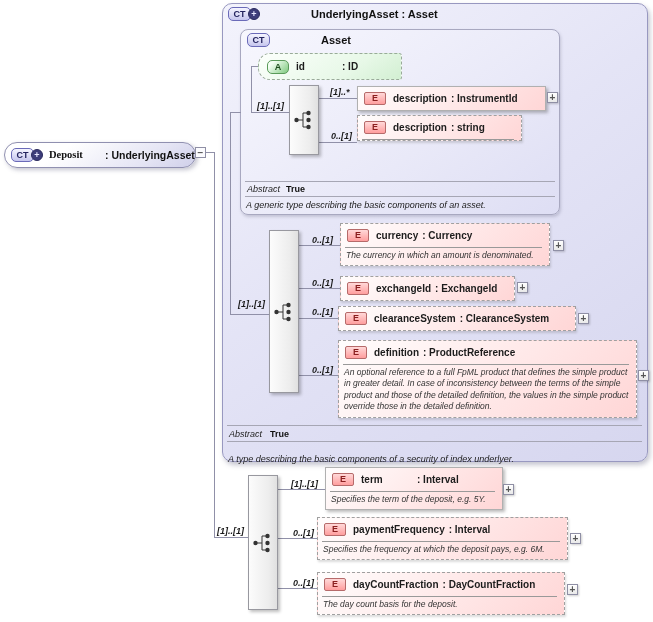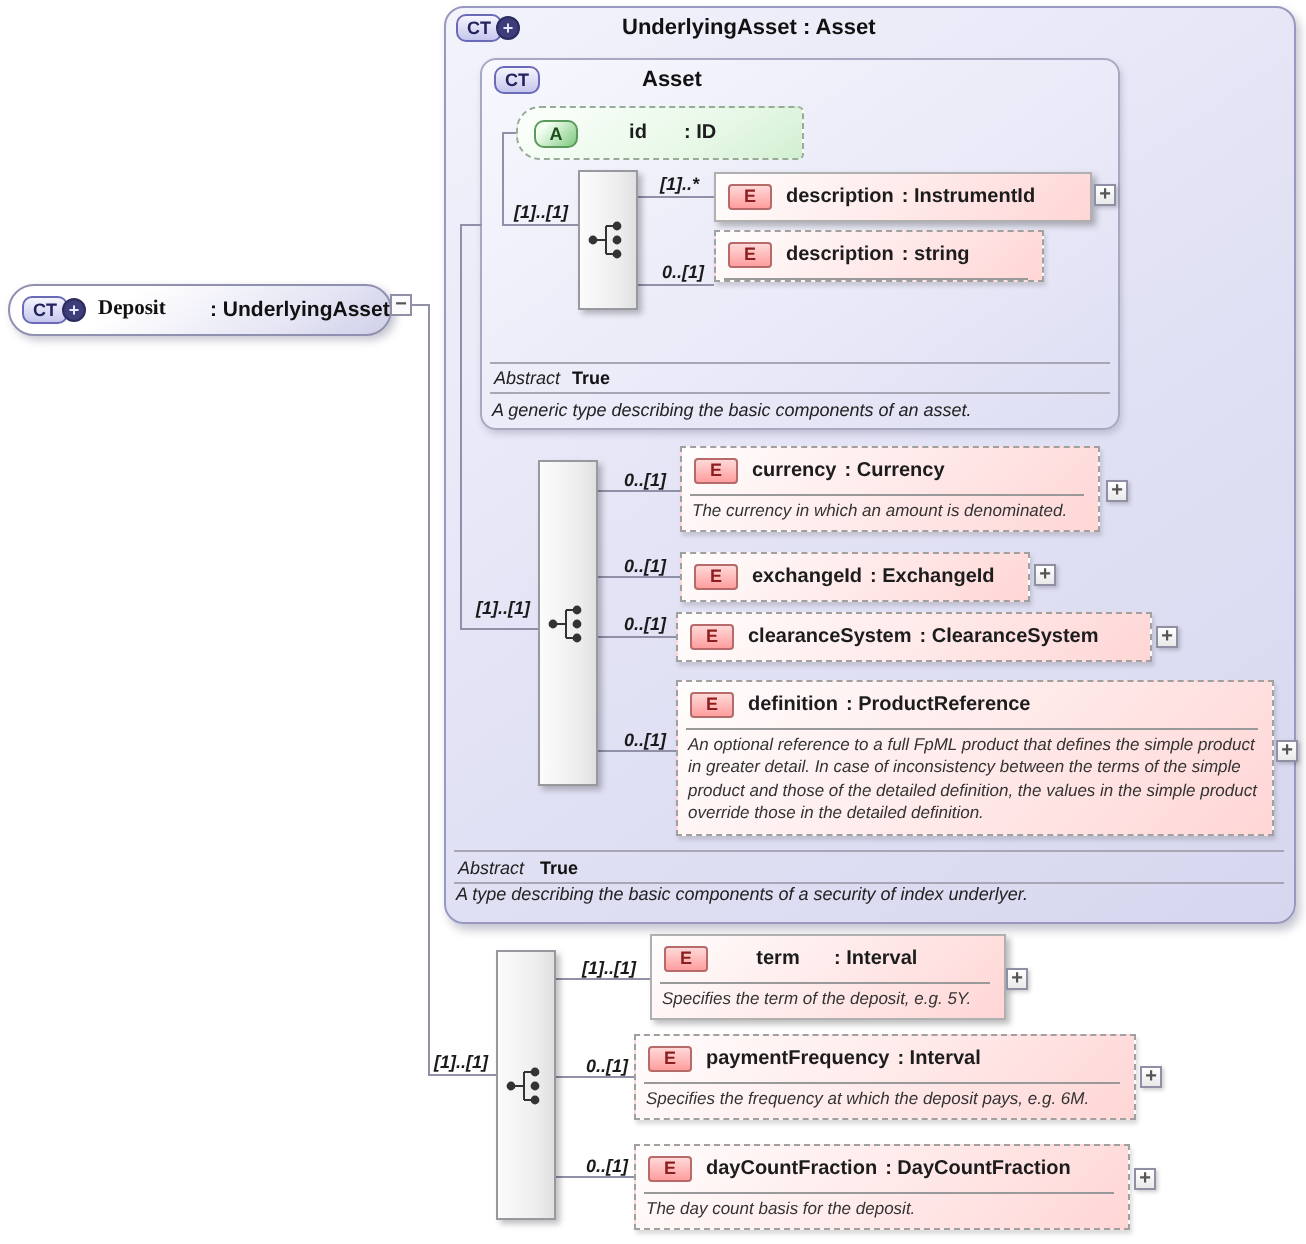--- a/index.html
+++ b/index.html
@@ -58,21 +58,21 @@
 
   
   .node-el{
     position:absolute;display:flex;flex-direction:column;
     border:1px solid #b0b0b0;
     background:linear-gradient(135deg,#fffdfd 0%,#ffecec 45%,#ffd6d6 100%);
     box-shadow:2px 2px 3px rgba(60,60,60,.35);
   }
   .node-el.dashed{border:1px dashed #a0a0a0;box-shadow:1px 2px 2px rgba(60,60,60,.18);}
   .el-title-row{display:flex;align-items:center;gap:7px;padding:0 6px;height:23px;flex:none;}
-  .el-title{font-weight:bold;font-size:10px;color:#1c1c1c;display:flex;white-space:nowrap;text-align:center;}
+  .el-title{font-weight:bold;font-size:10px;color:#1c1c1c;display:flex;white-space:nowrap;}
   .el-name{margin-right:4px;}
   .tab46 .el-name{min-width:46px;margin-right:0;}
   .tab56 .el-name{min-width:56px;margin-right:0;}
   .el-sep{height:1px;background:#999;margin:0 7px 0 4px;flex:none;}
   .el-anno{
     font-style:italic;font-size:8.5px;color:#333;line-height:1.35;
     padding:2px 6px 4px 5px;white-space:pre;
   }
   .el-anno.wrap{white-space:normal;}
 
@@ -267,21 +267,21 @@
       </span>
     </div>
     <div class="el-sep"></div>
     <div class="el-anno wrap">An optional reference to a full FpML product that defines the simple product in greater detail. In case of inconsistency between the terms of the simple product and those of the detailed definition, the values in the simple product override those in the detailed definition.</div>
   </div>
 
   <div class="hr" style="left:227px;top:425px;width:415px;"></div>
   <div class="abs-label" style="left:229px;top:429px;">Abstract</div>
   <div class="abs-value" style="left:270px;top:429px;">True</div>
   <div class="hr" style="left:227px;top:441px;width:415px;"></div>
-  <div class="box-anno" style="left:228px;top:442px;">A type describing the basic components of a security of index underlyer.</div>
+  <div class="box-anno" style="left:228px;top:454px;">A type describing the basic components of a security of index underlyer.</div>
 
   <div class="node-el" style="left:325px;top:467px;width:178px;">
     <div class="el-title-row">
       <span class="e-icon">E</span>
       <span class="el-title tab56">
         <span class="el-name">term</span>
         <span class="el-type">: Interval</span>
       </span>
     </div>
     <div class="el-sep"></div>

